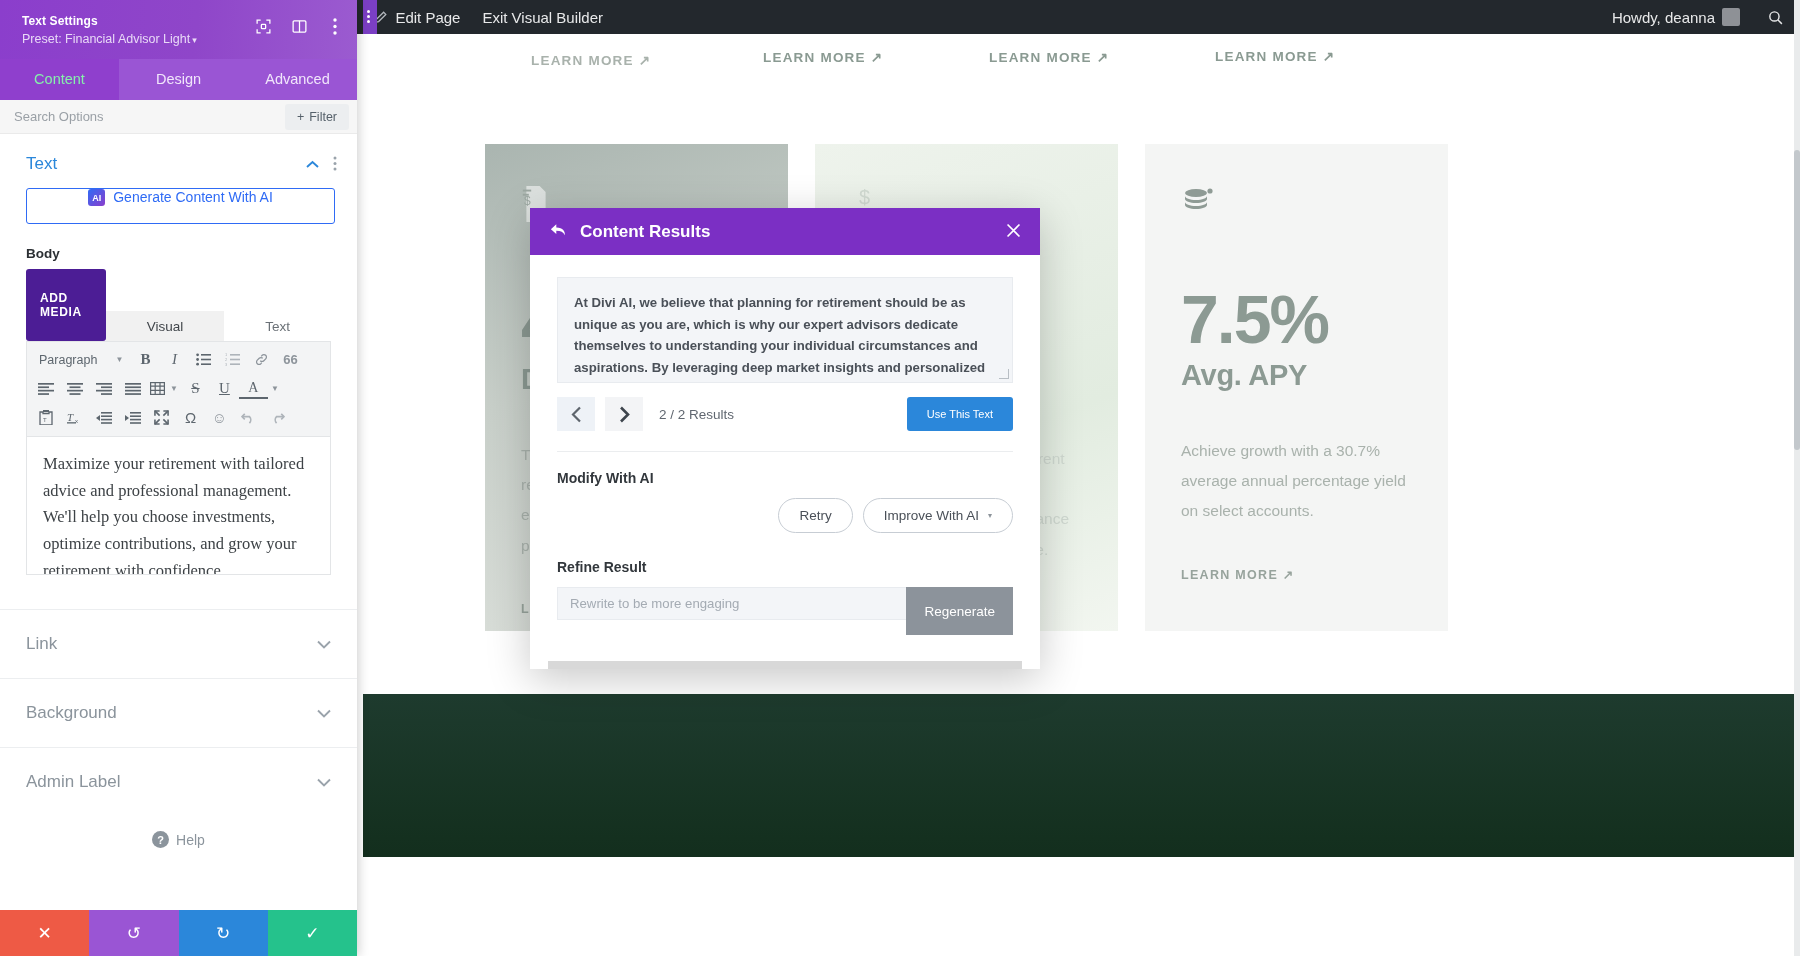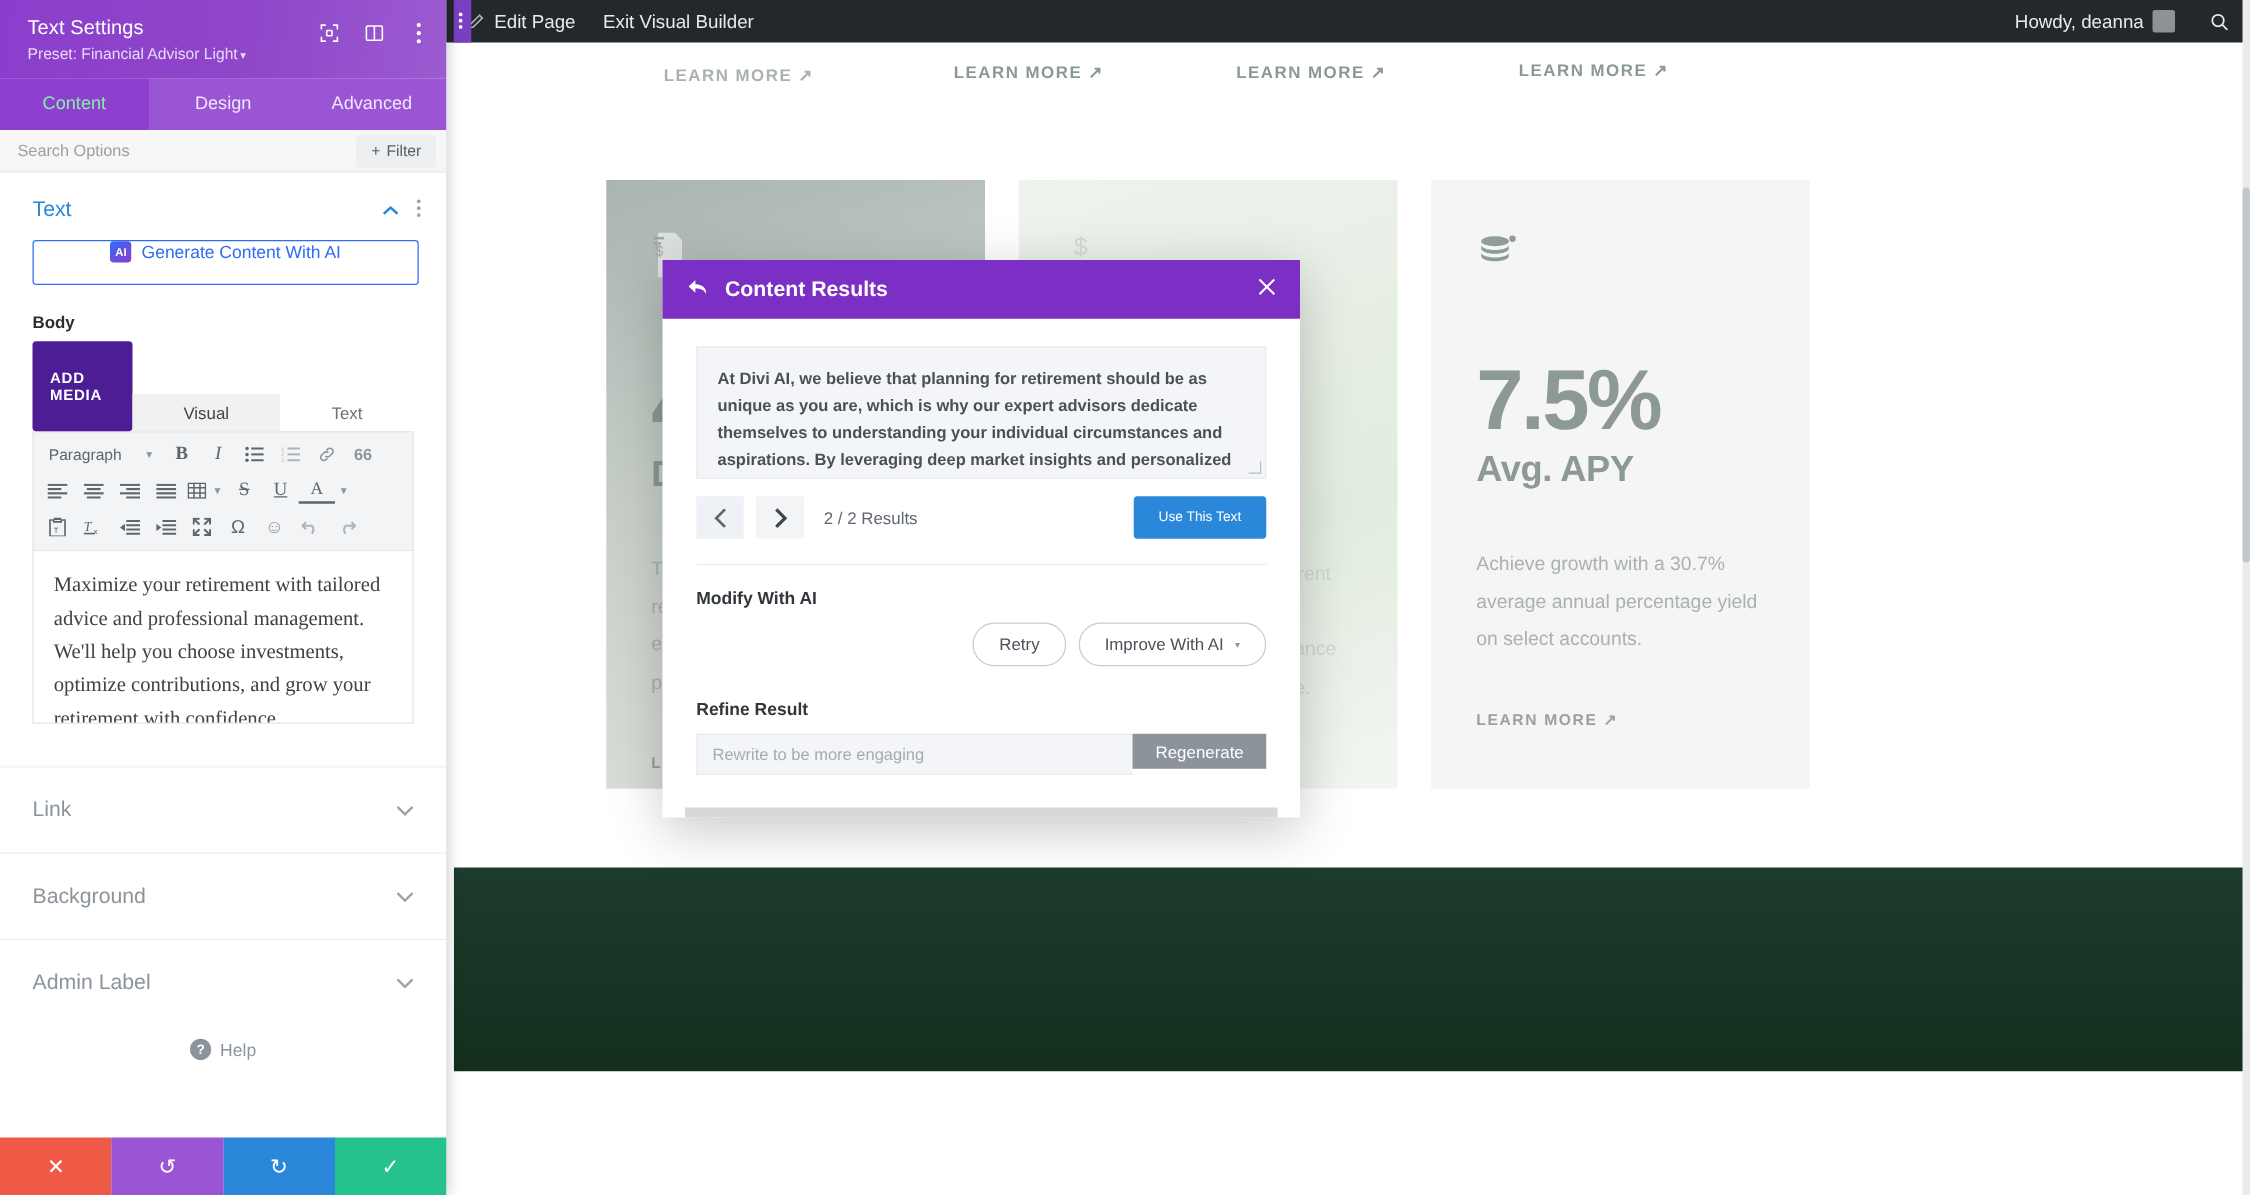--- a/index.html
+++ b/index.html
@@ -104,21 +104,21 @@
   
   .panel {
     position: absolute; top: 0; left: 0; width: 357px; height: 956px;
     background: #fff; box-shadow: 2px 0 10px rgba(0,0,0,.18); z-index: 50;
     display: flex; flex-direction: column;
   }
   .panel-header {
     background: linear-gradient(95deg,#8b3ecc 0%,#8f46c9 55%,#9b5bd0 100%);
     color: #fff; padding: 14px 16px 13px 22px; position: relative;
   }
-  .panel-title { font-size: 16px; font-weight: 400; letter-spacing: .1px; }
+  .panel-title { font-size: 12px; font-weight: 700; letter-spacing: .1px; }
   .panel-preset {
     font-size: 12.5px; margin-top: 4px; color: #e9d9f7; font-weight: 400;
   }
   .panel-preset .caret { font-size: 9px; margin-left: 2px; }
   .panel-header-icons {
     position: absolute; right: 12px; top: 16px; display: flex; gap: 16px;
     align-items: center; color: #fff;
   }
   .hicon { width: 20px; height: 20px; display:flex;align-items:center;justify-content:center; cursor:pointer;}
 
@@ -288,21 +288,21 @@
 
   .refine-row { display: flex; margin-top: 12px; }
   .refine-input {
     flex: 1; background: #f3f5f8; border: 1px solid #e8ebef; border-right: 0;
     height: 33px; padding: 0 12px; font-size: 13.2px; color: #5a616a; outline: none;
     font-family: "Liberation Sans", sans-serif;
   }
   .refine-input::placeholder { color: #a4abb3; }
   .regen-btn {
     background: #8c939b; color: #fff; border: 0; font-size: 13.5px;
-    padding: 0 18px; height: 28px; cursor: pointer;
+    padding: 0 18px; height: 48px; cursor: pointer;
     font-family: "Liberation Sans", sans-serif;
   }
   .modal-foot-bar {
     height: 8px; background: #d8d8d8; margin: 0 18px;
   }
 </style>
 </head>
 <body>
 
 <div id="root">

